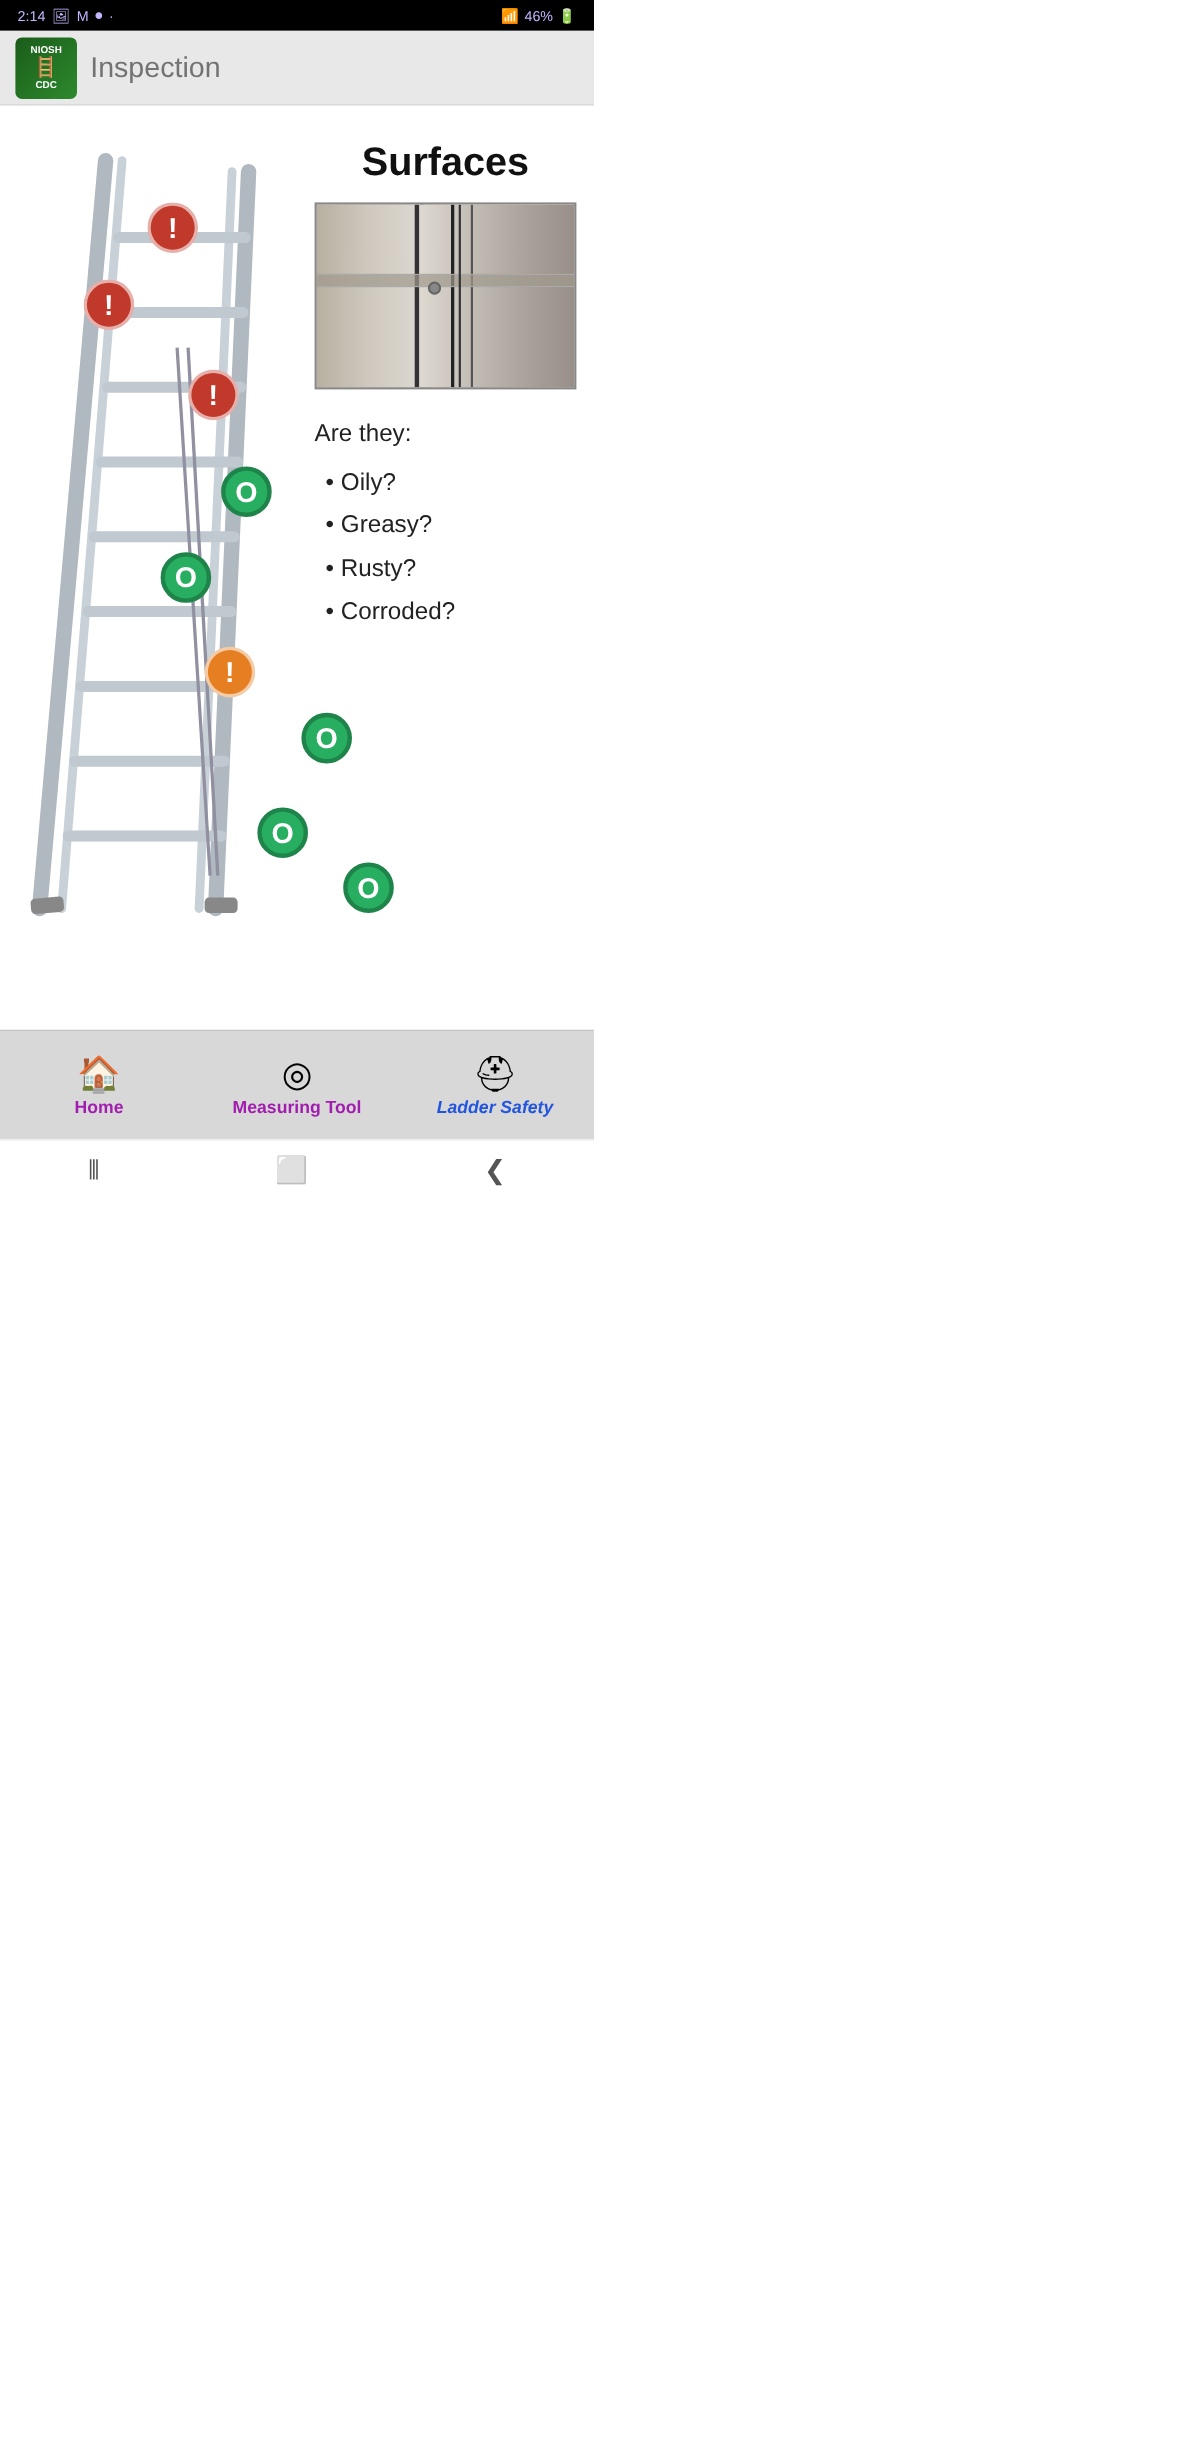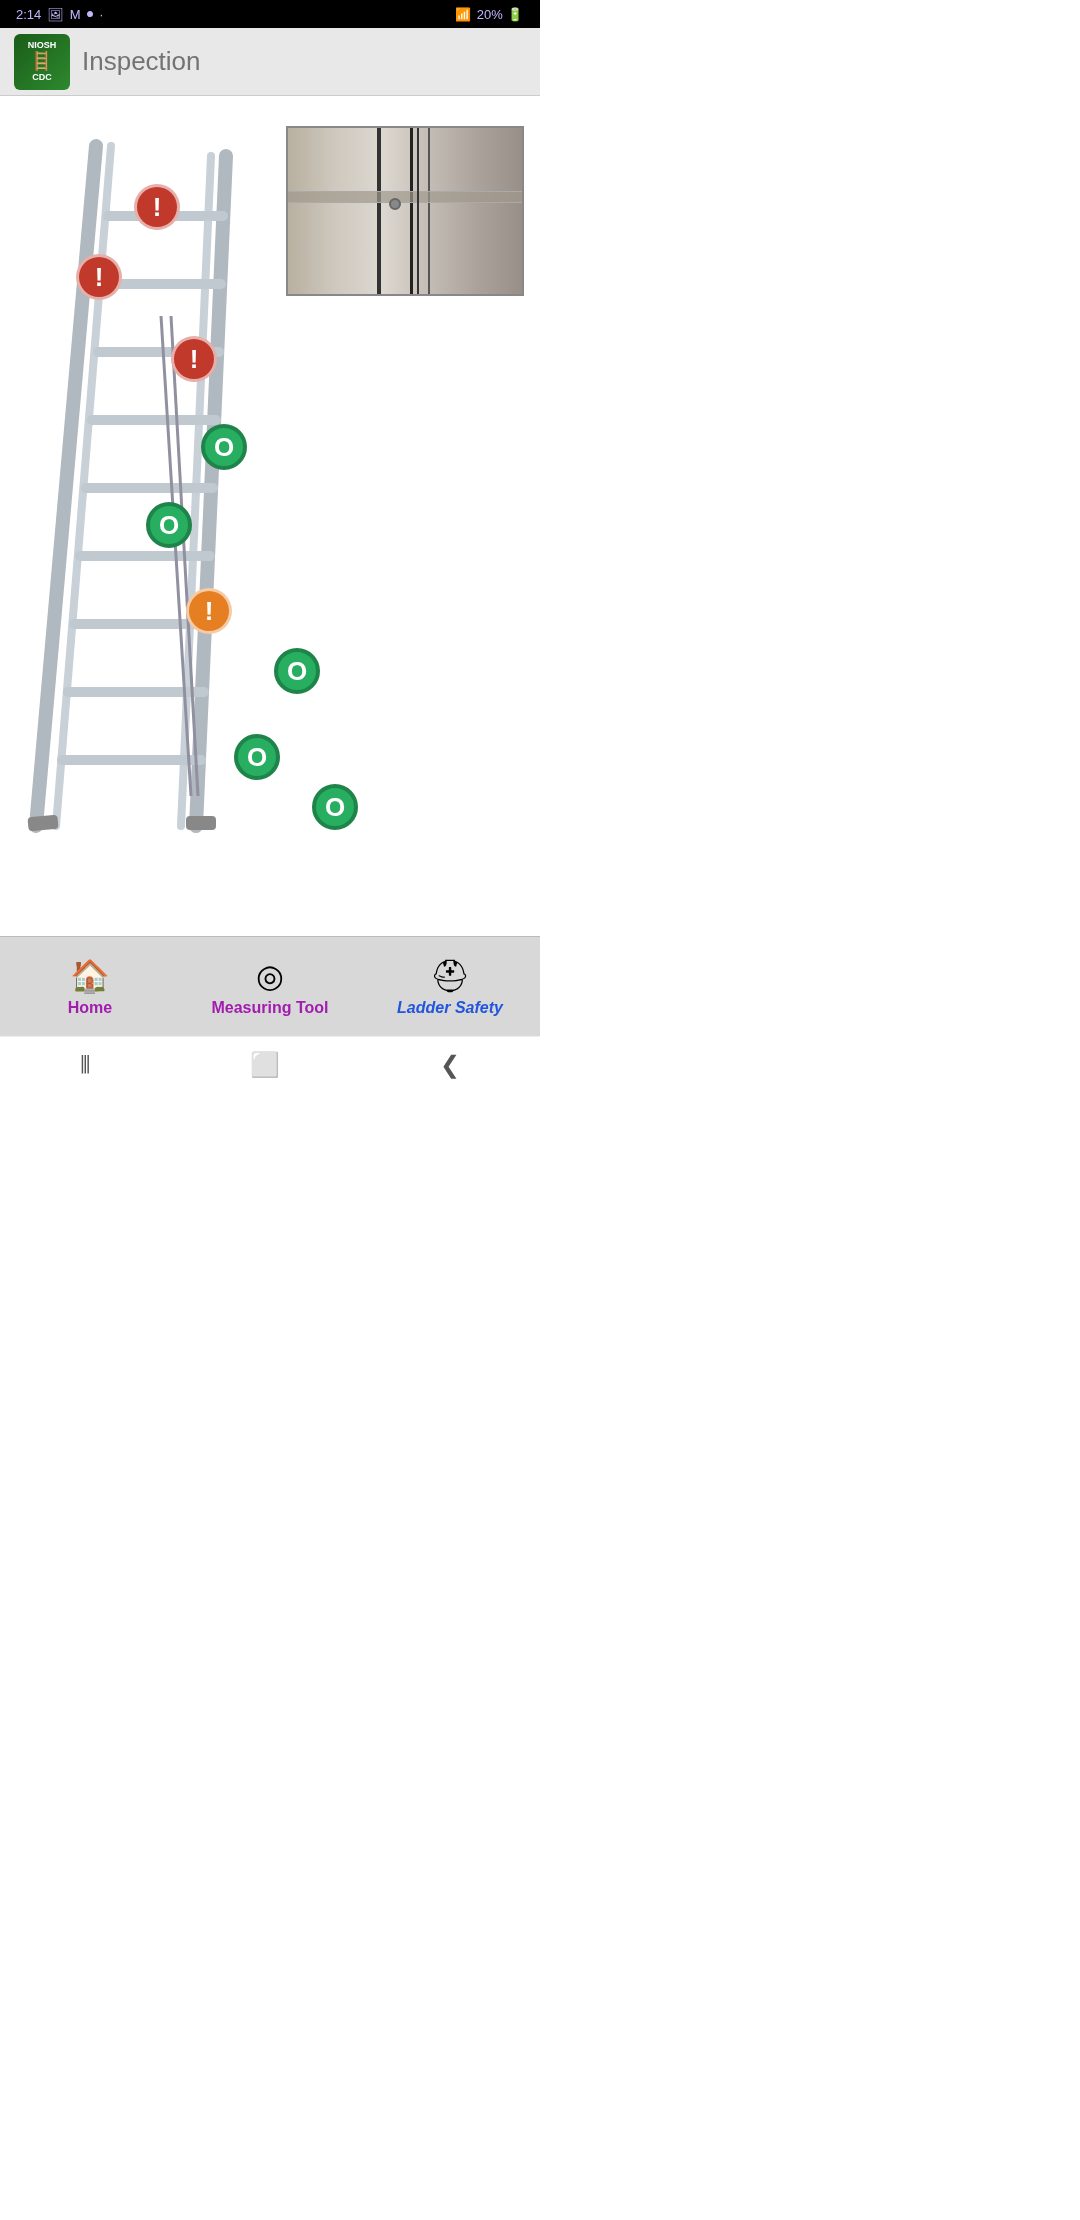--- a/index.html
+++ b/index.html
@@ -223,21 +223,21 @@
 <div class="status-bar">
   <div class="status-left">
     <span>2:14</span>
     <span>🖼</span>
     <span>M</span>
     <span>⏺</span>
     <span>·</span>
   </div>
   <div class="status-right">
     <span>📶</span>
-    <span>20%</span>
+    <span>46%</span>
     <span>🔋</span>
   </div>
 </div>
 
 <div class="app-header">
   <div class="app-logo">
     <div class="app-logo-inner">
       <div>NIOSH</div>
       <div style="font-size:18px;">🪜</div>
       <div>CDC</div>
@@ -291,33 +291,41 @@
       <div class="marker marker-orange" style="top:472px; left:170px;">!</div>
 
       <div class="marker marker-green" style="top:532px; left:258px;">O</div>
 
       <div class="marker marker-green" style="top:618px; left:218px;">O</div>
 
       <div class="marker marker-green" style="top:668px; left:296px;">O</div>
     </div>
 
     <div class="right-panel">
+      <div class="section-title">Surfaces</div>
 
       <div class="detail-image">
 
         <div style="position:absolute;left:0;top:0;right:0;bottom:0;background:linear-gradient(90deg,#b8b0a0 0%,#cec8be 20%,#ddd8d0 40%,#c4bdb5 60%,#aca49c 80%,#989088 100%);"></div>
         <div style="position:absolute;left:38%;top:0;bottom:0;width:4px;background:#333;"></div>
         <div style="position:absolute;left:52%;top:0;bottom:0;width:3px;background:#222;"></div>
         <div style="position:absolute;left:60%;top:0;bottom:0;width:2px;background:#555;"></div>
 
         <div style="position:absolute;top:38%;left:0;right:0;height:12px;background:rgba(160,152,140,0.7);border-top:1px solid #aaa;border-bottom:1px solid #aaa;"></div>
 
         <div style="position:absolute;top:42%;left:43%;width:12px;height:12px;border-radius:50%;background:#888;border:2px solid #666;"></div>
       </div>
 
+      <div class="checklist">
+        <div class="are-they">Are they:</div>
+        <div class="item">• <span>Oily?</span></div>
+        <div class="item">• <span>Greasy?</span></div>
+        <div class="item">• <span>Rusty?</span></div>
+        <div class="item">• <span>Corroded?</span></div>
+      </div>
     </div>
 
   </div>
 </div>
 
 <div class="bottom-nav">
   <div class="nav-item">
     <span class="nav-icon">🏠</span>
     <span class="nav-label">Home</span>
   </div>

